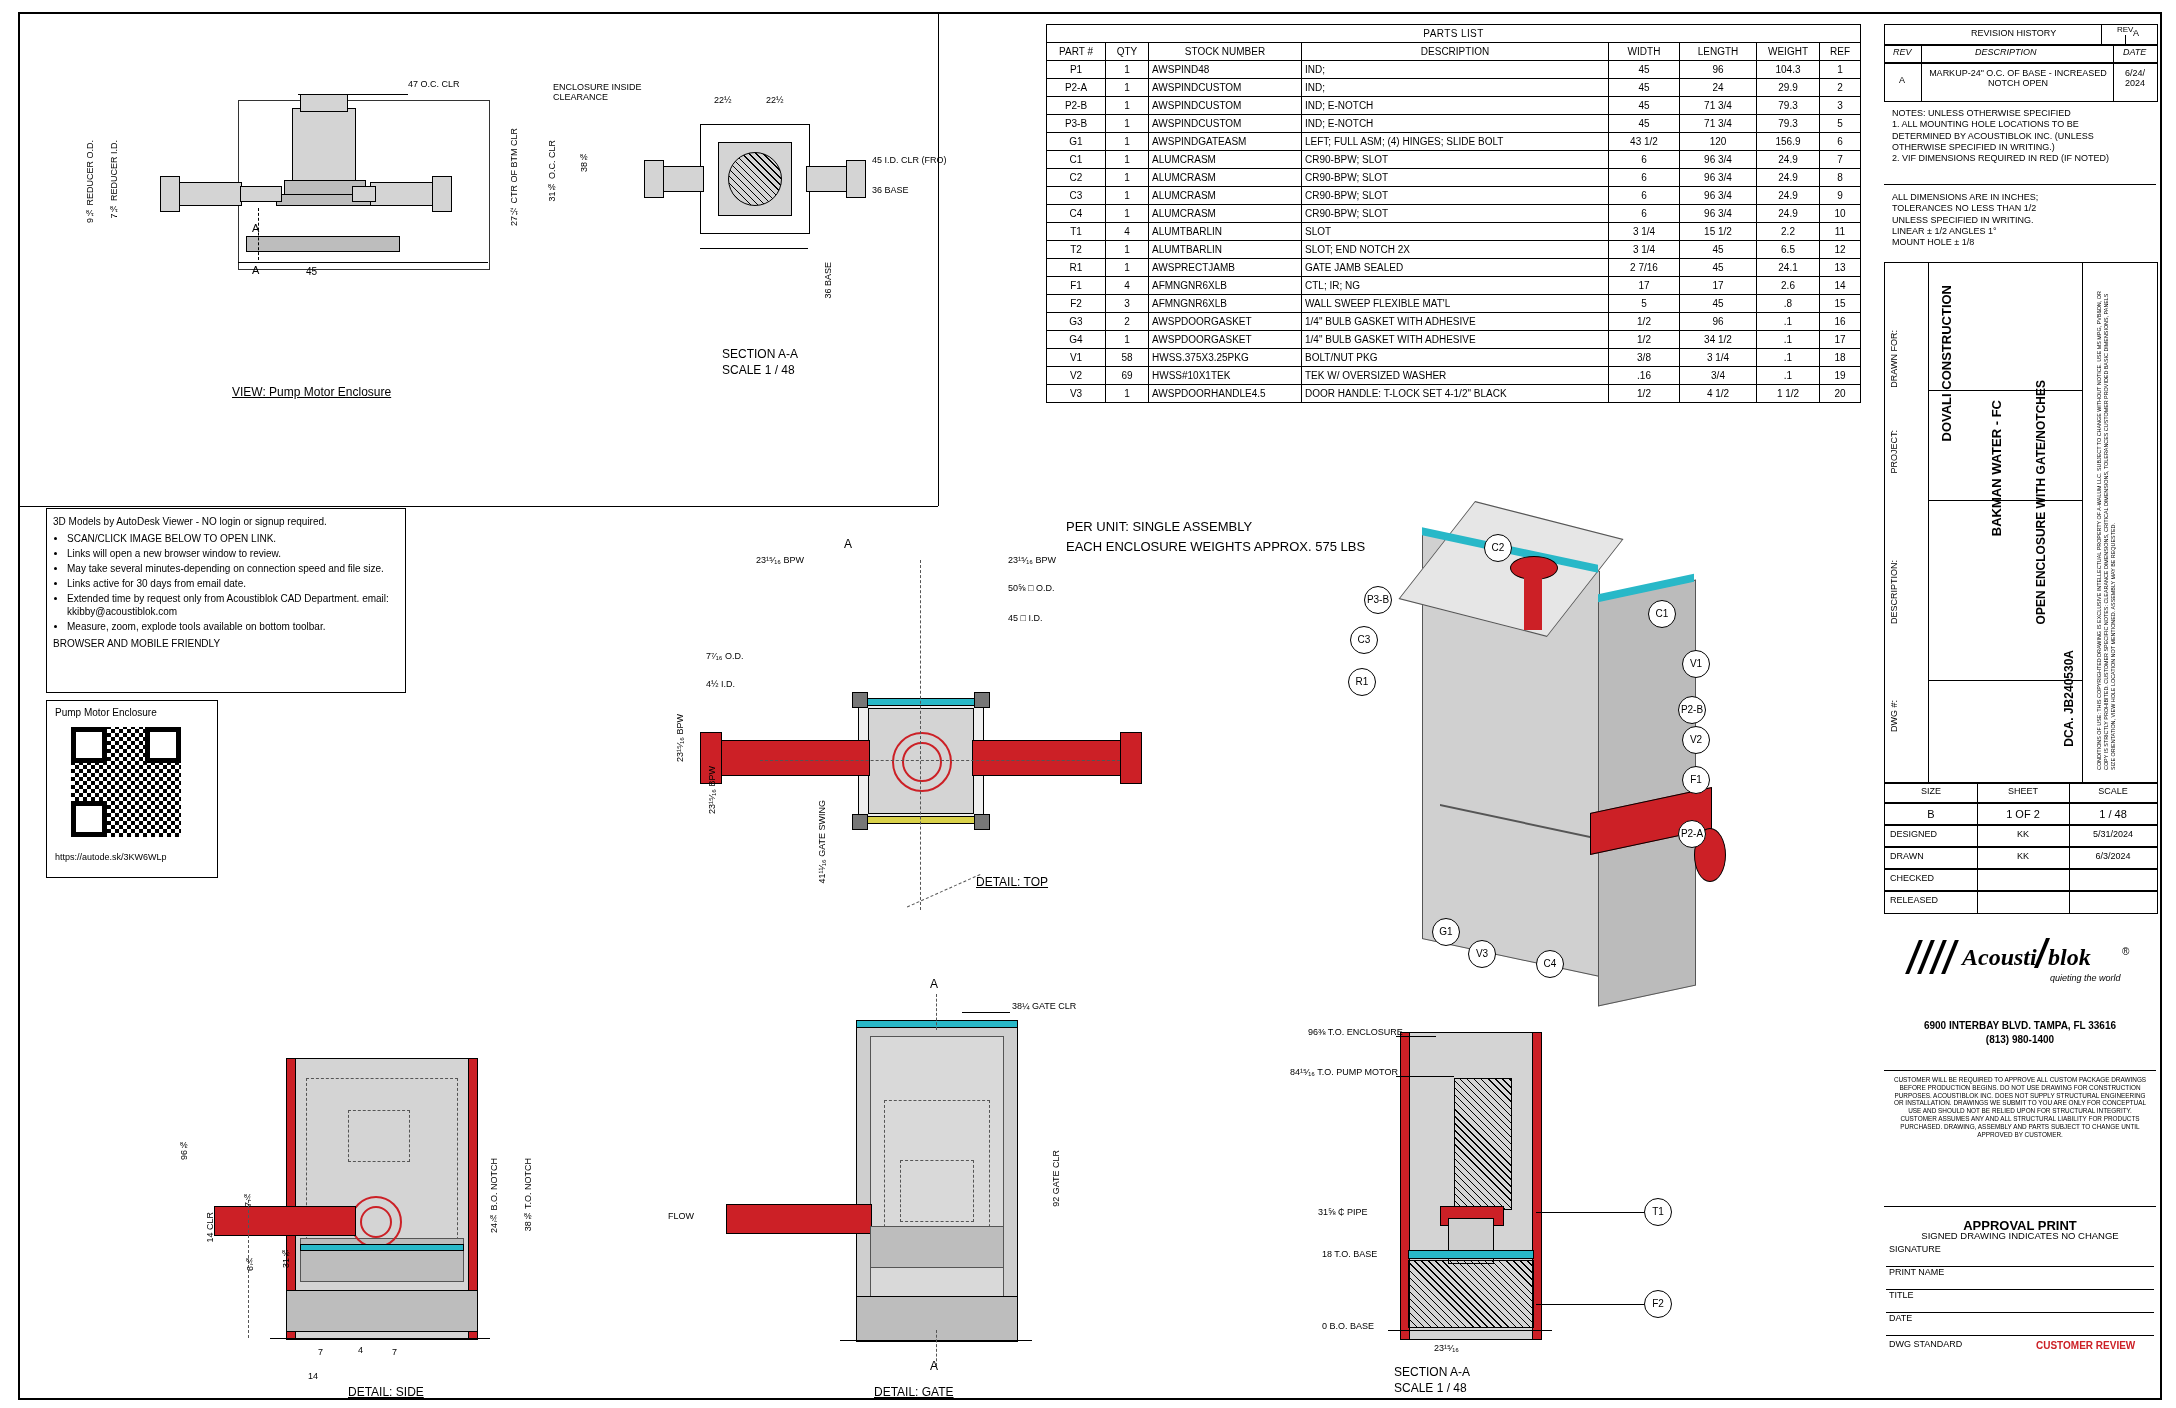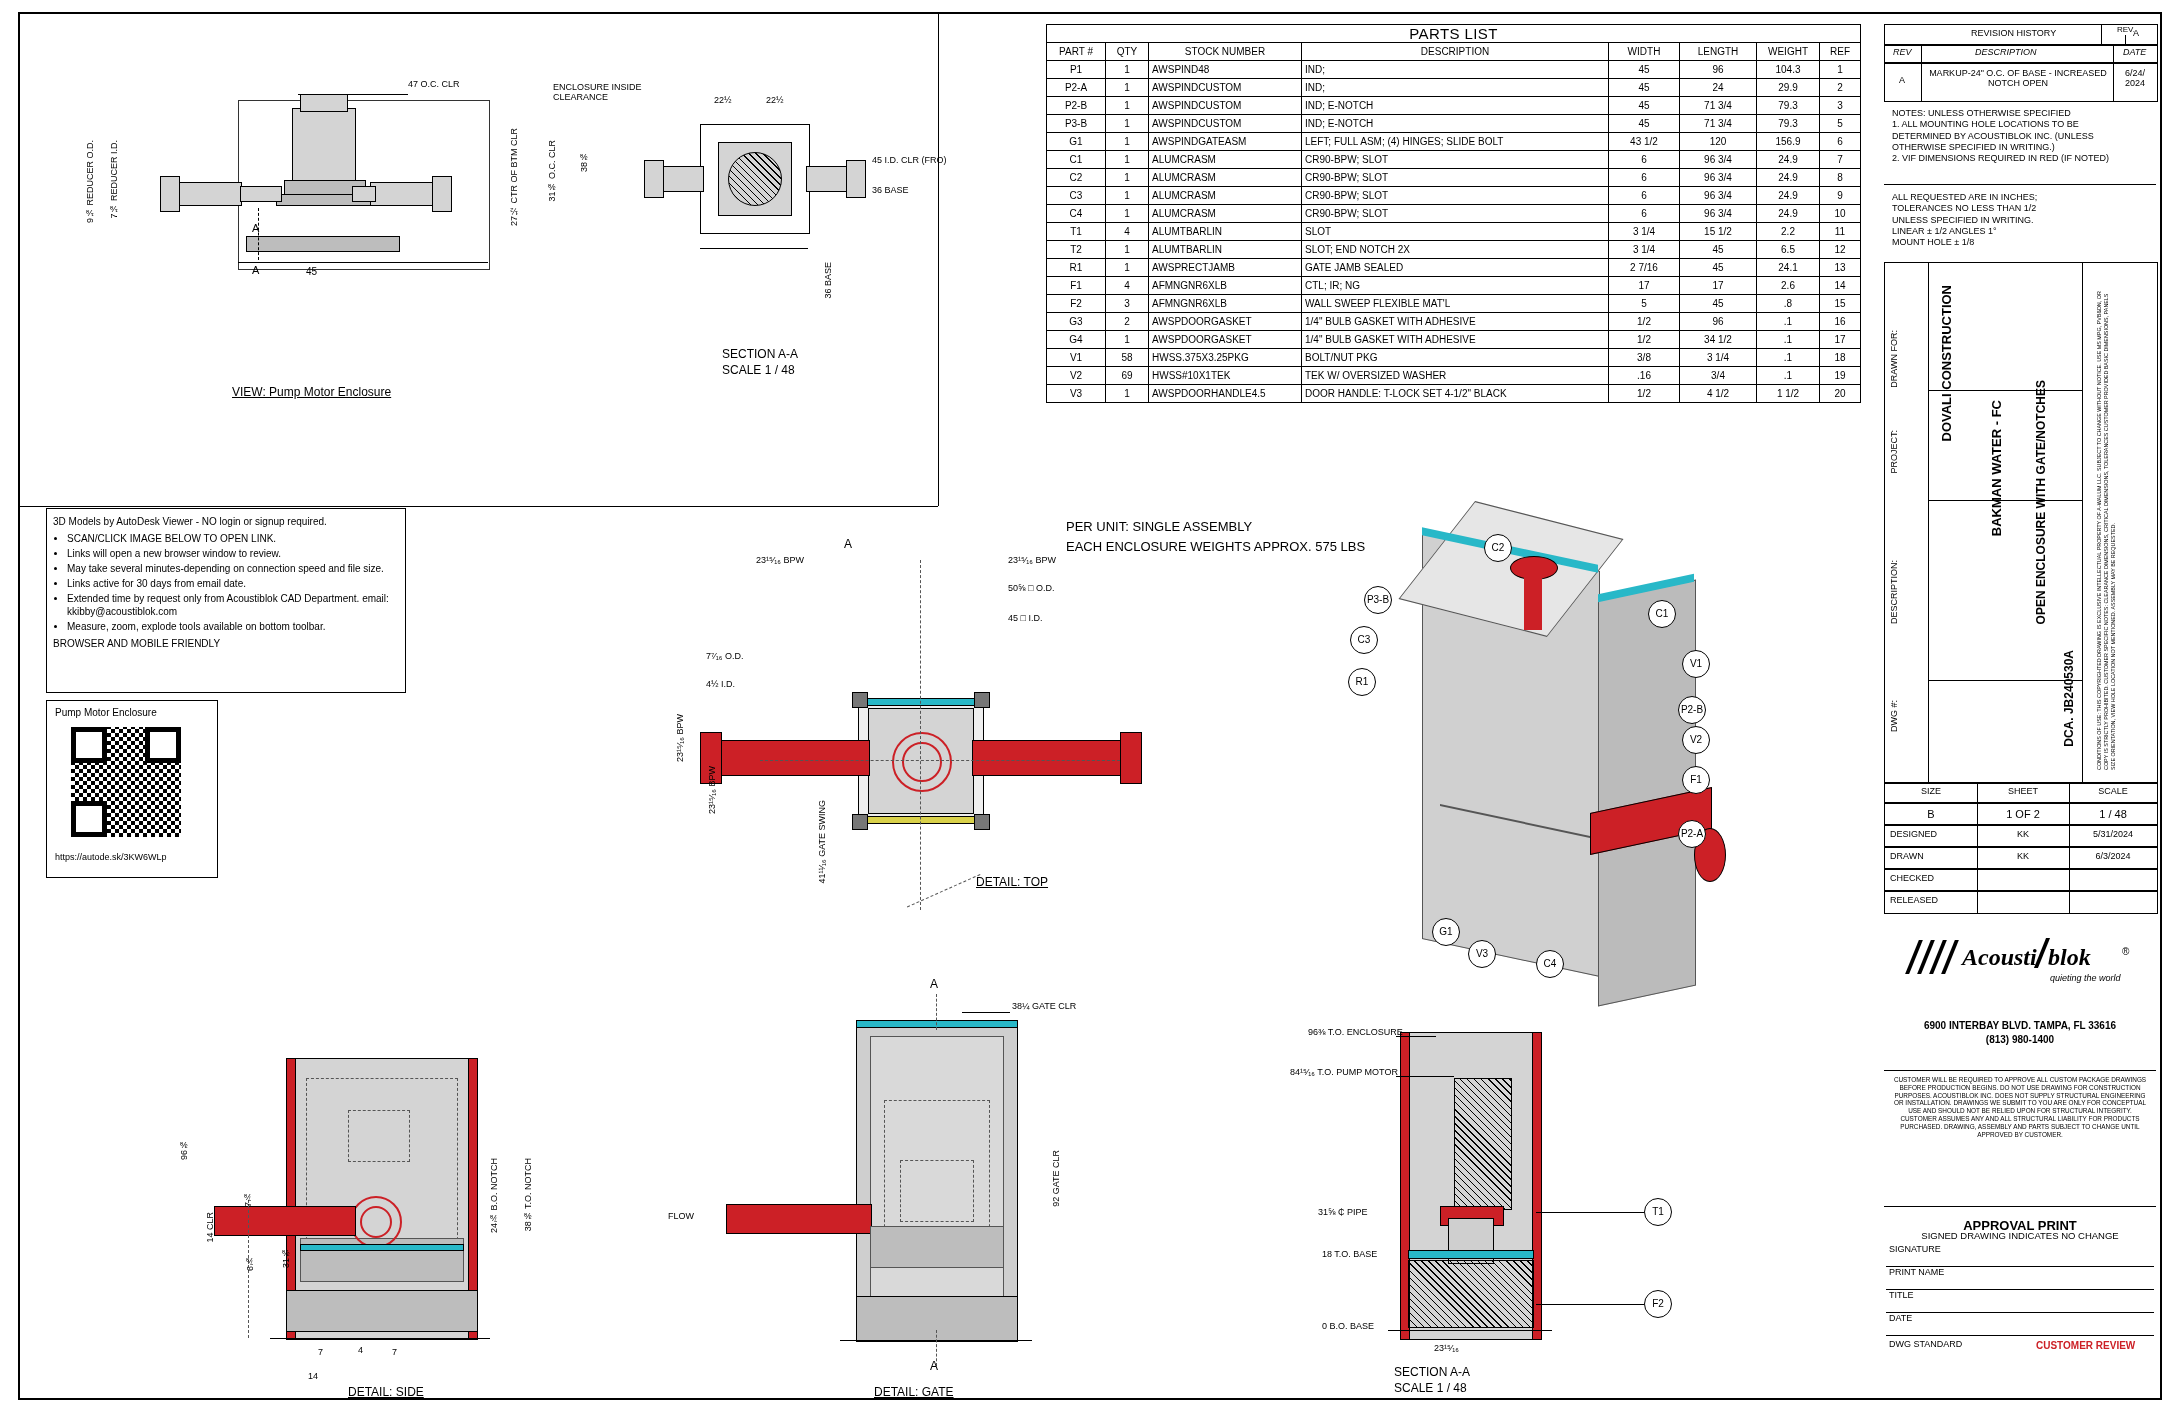--- a/index.html
+++ b/index.html
@@ -23,21 +23,21 @@
   .red{background:#cc2026;}
   .cyan{background:#28b8c8;}
   .yellow{background:#d9d14a;}
   .hatch{background:repeating-linear-gradient(45deg,#000 0 1px,transparent 1px 5px);}
   
   .pl{position:absolute;left:1046px;top:24px;border-collapse:collapse;font-size:10px;}
   .pl th,.pl td{border:1px solid #000;padding:0 3px;height:17px;white-space:nowrap;}
   .pl th{font-weight:normal;text-align:center;font-size:10px;}
   .pl td.c{text-align:center;}
   .pl td.l{text-align:left;}
-  .pl .title{font-size:15px;letter-spacing:.4px;}
+  .pl .title{font-size:10px;letter-spacing:.4px;}
   .vtext{writing-mode:vertical-rl;transform:rotate(180deg);white-space:nowrap;}
   
   .noteblk{position:absolute;font-size:9px;line-height:1.25;}
   
   .infobox{position:absolute;left:46px;top:508px;width:360px;height:185px;border:1px solid #000;font-size:10px;padding:6px;box-sizing:border-box;line-height:1.3;}
   .infobox ul{margin:4px 0 0 14px;padding:0;}
   .infobox li{margin-bottom:2px;}
   .qrbox{position:absolute;left:46px;top:700px;width:172px;height:178px;border:1px solid #000;box-sizing:border-box;font-size:10px;}
   .qr{position:absolute;left:24px;top:26px;width:110px;height:110px;
       background:
@@ -292,21 +292,21 @@
 
   <div class="noteblk" style="left:1892px;top:108px;width:258px;">
     <div>NOTES: UNLESS OTHERWISE SPECIFIED</div>
     <div>1. ALL MOUNTING HOLE LOCATIONS TO BE</div>
     <div>DETERMINED BY ACOUSTIBLOK INC. (UNLESS</div>
     <div>OTHERWISE SPECIFIED IN WRITING.)</div>
     <div>2. VIF DIMENSIONS REQUIRED IN RED (IF NOTED)</div>
   </div>
   <div class="hline" style="left:1884px;top:184px;width:272px;"></div>
   <div class="noteblk" style="left:1892px;top:192px;width:258px;">
-    <div>ALL REQUESTED ARE IN INCHES;</div>
+    <div>ALL DIMENSIONS ARE IN INCHES;</div>
     <div>TOLERANCES  NO LESS THAN 1/2</div>
     <div>UNLESS SPECIFIED IN WRITING.</div>
     <div>LINEAR  ± 1/2        ANGLES 1°</div>
     <div>MOUNT HOLE ± 1/8</div>
   </div>
   <div class="hline" style="left:1884px;top:262px;width:272px;"></div>
 
   <div class="box" style="left:1884px;top:262px;width:272px;height:520px;"></div>
   <div class="vline" style="left:1928px;top:262px;height:520px;"></div>
   <div class="vline" style="left:2082px;top:262px;height:520px;"></div>

